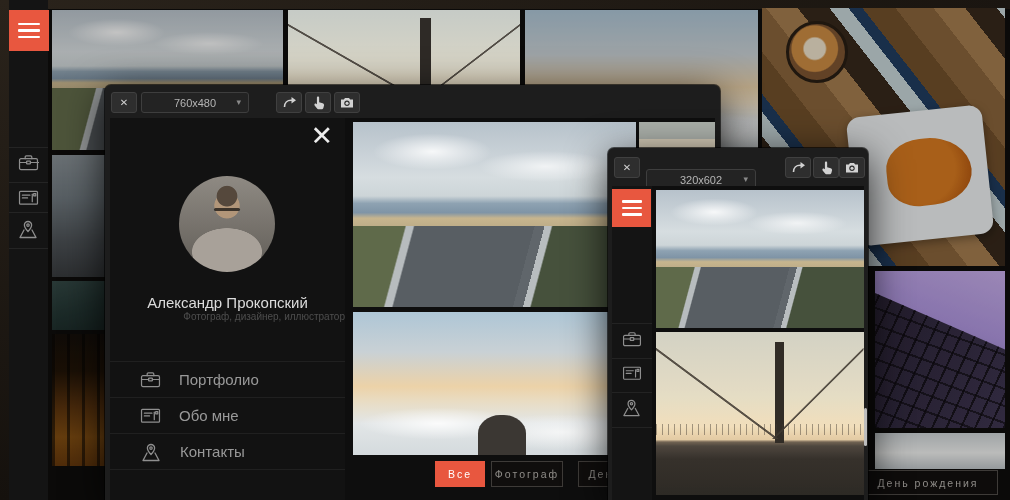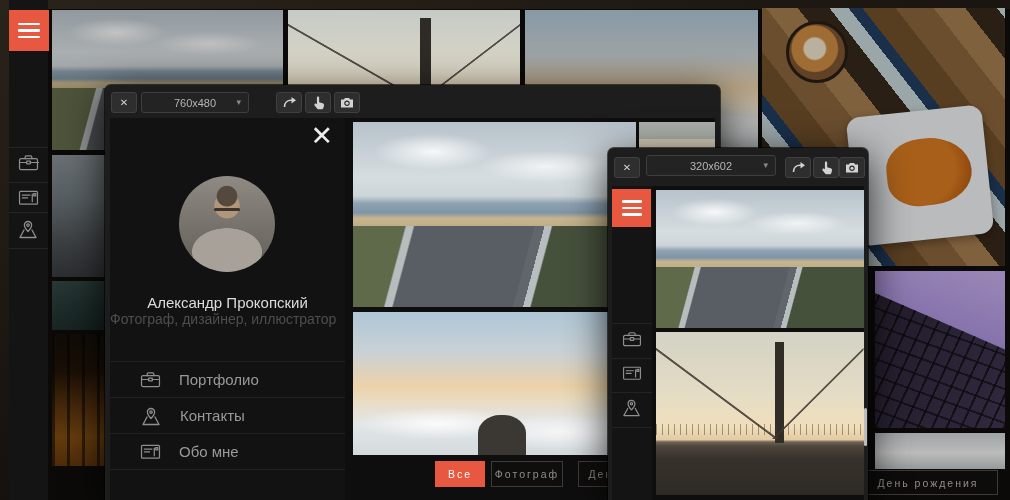--- a/index.html
+++ b/index.html
@@ -79,21 +79,21 @@
   .win-content{position:absolute;background:#0e0e0e;overflow:hidden}
   .site-sb{position:absolute;background:#121212}
   .site-close{position:absolute;right:12px;top:2px;font-size:27px;font-weight:200;color:#ededed;cursor:pointer;line-height:1.2}
   .avatar{position:absolute;border-radius:50%;overflow:hidden;background:
     radial-gradient(circle at 50% 21%, #55483c 0 11%, transparent 12%),
     radial-gradient(circle at 50% 31%, #b29679 0 15%, transparent 16%),
     radial-gradient(ellipse 40% 27% at 50% 79%, #a8a199 0 90%, transparent 92%),
     linear-gradient(180deg,#8f8a83,#6e6a64 70%,#5e5a55)}
   .avatar::after{content:"";position:absolute;left:50%;top:33%;width:26px;height:3px;transform:translateX(-50%);background:rgba(30,26,22,.8);border-radius:2px}
   .p-name{position:absolute;width:100%;text-align:center;color:#dcdcdc;font-size:15px}
-  .p-sub{position:absolute;width:100%;text-align:left;color:#4e4e4e;font-size:14px}
+  .p-sub{position:absolute;width:100%;text-align:right;color:#4e4e4e;font-size:10px}
   .menu{position:absolute;left:0;width:100%}
   .menu-item{height:35px;display:flex;align-items:center;border-top:1px solid #202020;cursor:pointer}
   .menu-item:last-child{border-bottom:1px solid #202020}
   .menu-item svg{margin-left:30px}
   .menu-item span{margin-left:18px;color:#999;font-size:15px}
   .msb-sep{position:absolute;height:1px;background:#232323}
   .scrollthumb{position:absolute;width:3px;background:#bdbdbd;border-radius:2px}
   svg.icn{stroke:#8f8f8f;fill:none;stroke-width:1.3;stroke-linecap:round;stroke-linejoin:round}
 </style>
 </head>
@@ -187,52 +187,52 @@
         <div class="menu-item">
           <svg class="icn" width="21" height="17" viewBox="0 0 22 18">
             <path d="M7.5 5V3.2c0-.7.5-1.2 1.2-1.2h4.6c.7 0 1.2.5 1.2 1.2V5"></path>
               <rect x="1.5" y="5" width="19" height="11.5" rx="1.5"></rect>
               <path d="M1.5 9h7.5M13 9h7.5"></path>
               <rect x="9" y="7.5" width="4" height="3" rx=".5"></rect>
           </svg>
           <span>Портфолио</span>
         </div>
         <div class="menu-item">
-          <svg class="icn" width="22" height="20" viewBox="0 0 22 20">
-            <path d="M7 11L3 18.5h16L15 11"></path>
-              <path d="M11 2.5c-2 0-3.6 1.6-3.6 3.6 0 2.6 3.6 6.4 3.6 6.4s3.6-3.8 3.6-6.4c0-2-1.6-3.6-3.6-3.6z"></path>
-              <circle cx="11" cy="6.1" r="1.2"></circle>
-          </svg>
-          <span>Контакты</span>
-        </div>
-        <div class="menu-item">
           <svg class="icn" width="21" height="17" viewBox="0 0 22 18">
             <rect x="1.5" y="2.5" width="19" height="13.5" rx="1"></rect>
               <path d="M4.5 6.5h8M4.5 9.5h5.5"></path>
               <path d="M15 5.5v8"></path>
               <rect x="16.5" y="5" width="2.2" height="2.2"></rect>
           </svg>
           <span>Обо мне</span>
         </div>
+        <div class="menu-item">
+          <svg class="icn" width="22" height="20" viewBox="0 0 22 20">
+            <path d="M7 11L3 18.5h16L15 11"></path>
+              <path d="M11 2.5c-2 0-3.6 1.6-3.6 3.6 0 2.6 3.6 6.4 3.6 6.4s3.6-3.8 3.6-6.4c0-2-1.6-3.6-3.6-3.6z"></path>
+              <circle cx="11" cy="6.1" r="1.2"></circle>
+          </svg>
+          <span>Контакты</span>
+        </div>
       </div>
     </div>
 
     <div class="photo ph-road" style="left:243px;top:4px;width:283px;height:185px"></div>
     <div class="photo ph-fog" style="left:243px;top:194px;width:283px;height:143px"></div>
     <div class="photo ph-graytile" style="left:529px;top:4px;width:80px;height:31px"></div>
 
     <div class="fbtn active" style="position:absolute;left:325px;top:343px;width:50px;height:26px">Все</div>
     <div class="fbtn" style="position:absolute;left:381px;top:343px;width:72px;height:26px">Фотограф</div>
     <div class="fbtn" style="position:absolute;left:468px;top:343px;width:122px;height:26px">День рождения</div>
   </div>
 </div>
 
 <div class="win" style="left:608px;top:148px;width:260px;height:352px">
   <div class="tb-btn tb-x" style="left:6px;top:9px">✕</div>
-  <div class="tb-dd" style="left:38px;top:7px;width:130px">
+  <div class="tb-dd" style="left:38px;top:21px;width:110px">
     <span>320x602</span>
     <span class="caret">▾</span>
   </div>
   <div class="tb-btn" style="left:177px;top:9px">
     <svg width="15" height="13" viewBox="0 0 15 13">
         <path d="M2.5 11c0-4.2 2.7-6.7 6.6-6.7h1.6" stroke="#d2d2d2" stroke-width="1.6" fill="none"></path>
         <path d="M9.5 1l4.5 3.2-4.5 3.2z" fill="#d2d2d2"></path>
       </svg>
   </div>
   <div class="tb-btn" style="left:205px;top:9px">

